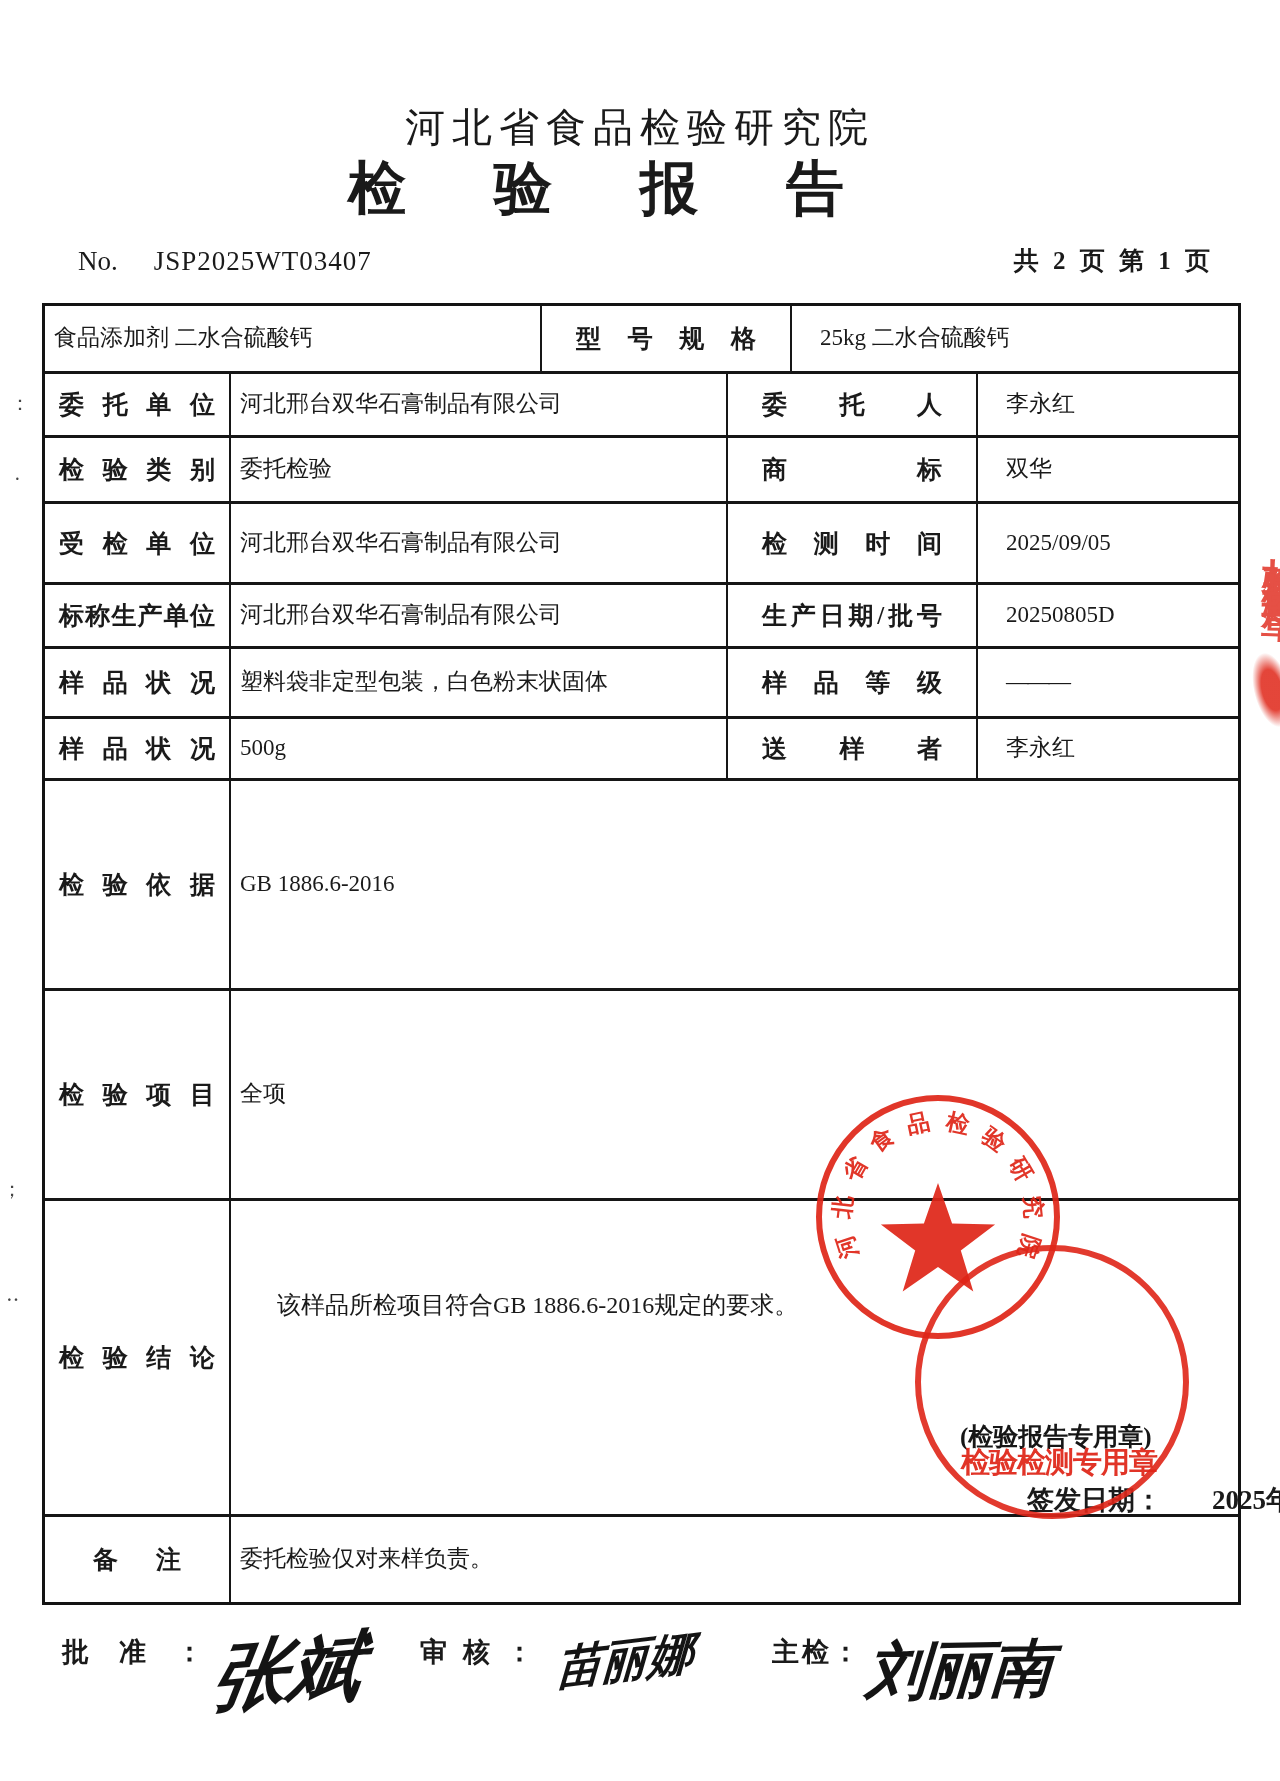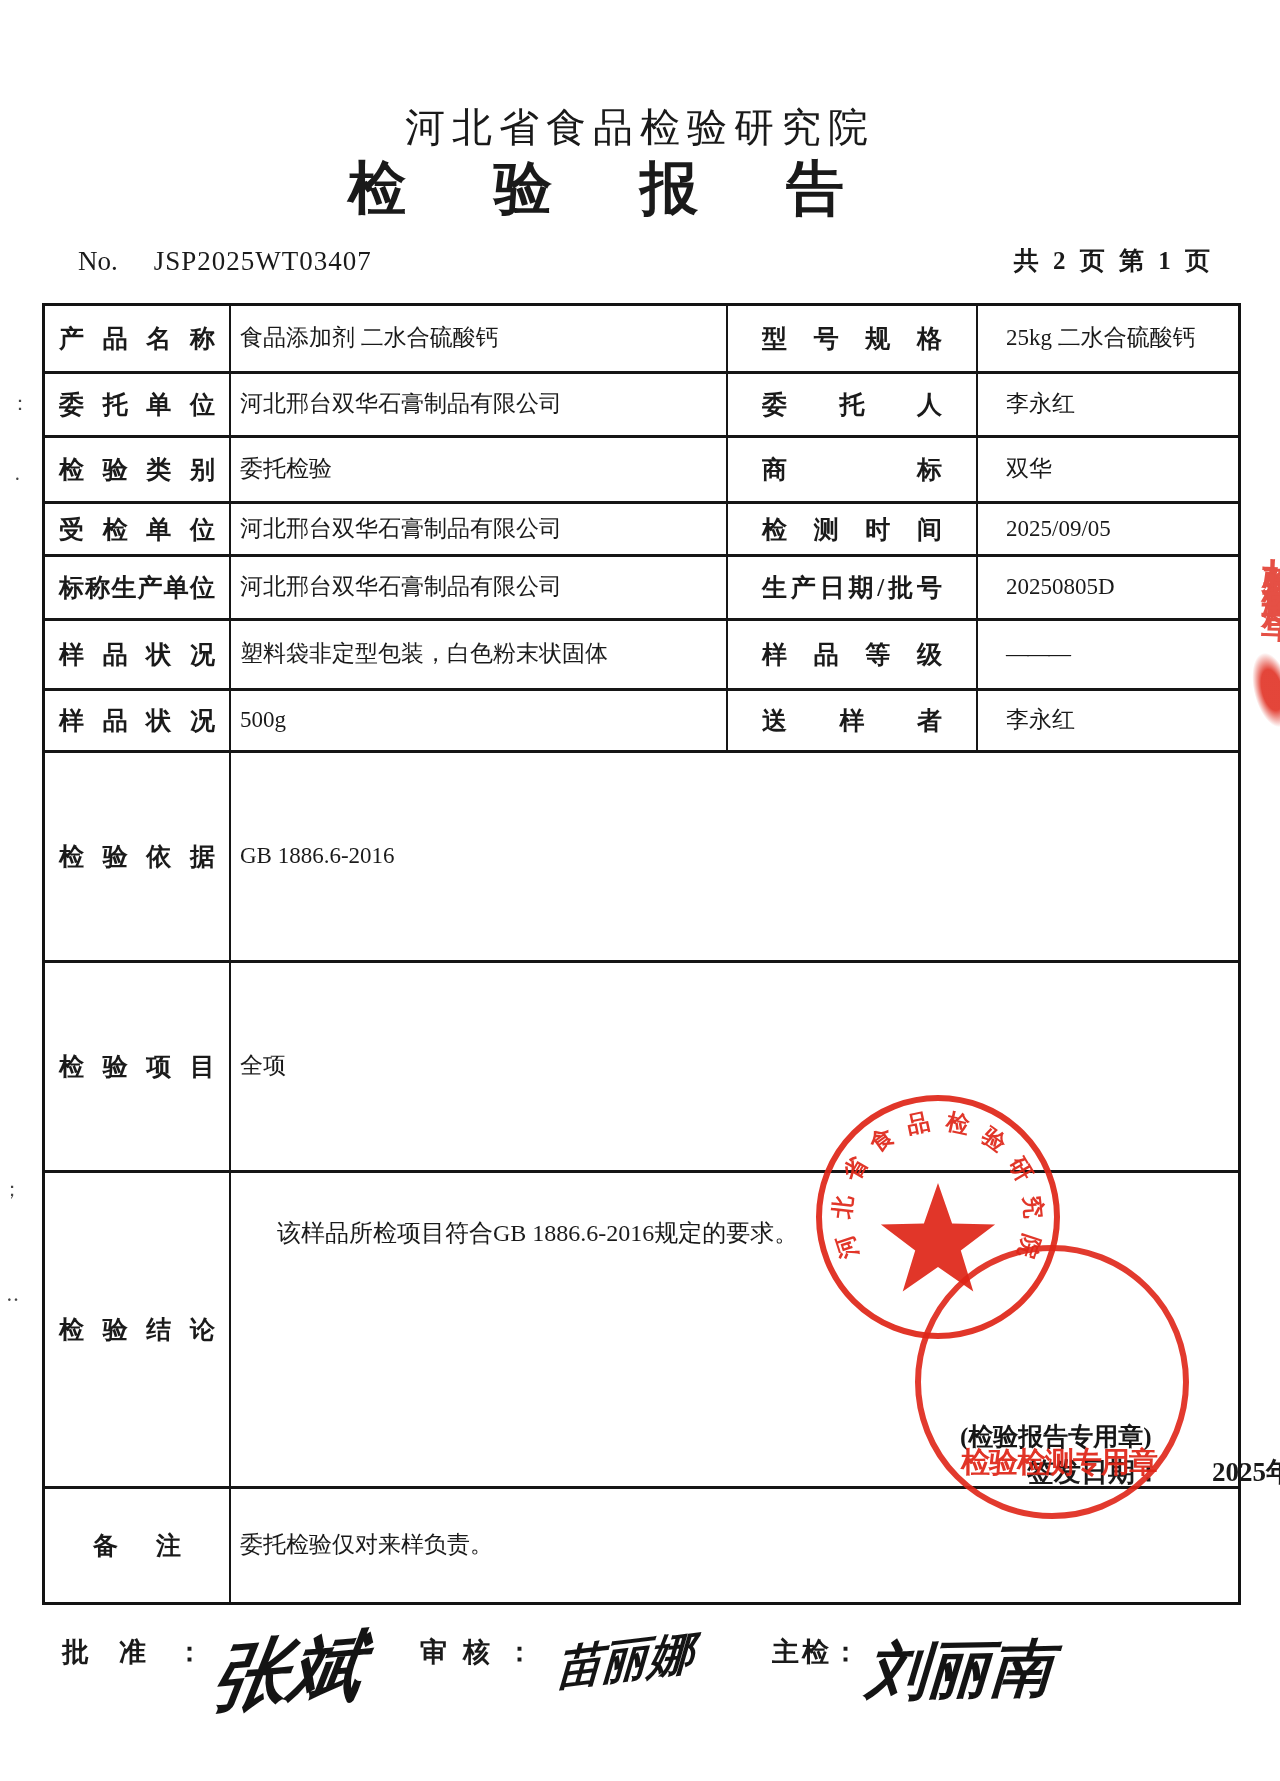--- a/index.html
+++ b/index.html
@@ -50,21 +50,21 @@
     font-weight:700;font-size:25px;
     text-align:justify;text-align-last:justify;
   }
   .c1 .lab{padding:0 14px;}
   .c3 .lab{padding:0 34px;}
   .lab.pad-wide{padding:0 48px;}
   .val{font-size:23px;padding-left:9px;line-height:1.25;}
   .val.dash{letter-spacing:-2px;}
   
   .concl-cell{position:relative;justify-content:flex-start;}
-  .concl-text{padding:44px 60px 0 46px;font-size:24px;}
+  .concl-text{padding:88px 60px 0 46px;font-size:24px;}
   .issue-line{
     position:absolute;left:796px;top:281px;
     font-size:27px;font-weight:700;white-space:nowrap;
   }
   .issue-line .issue-date{margin-left:50px;}
   
   .seal-svg{position:absolute;pointer-events:none;}
   .seal-a{left:793px;top:1072px;}
   .seal-b{left:902px;top:1232px;}
   .seal-note{
@@ -123,23 +123,20 @@
   <div class="no-line">
     <span>
       <span>No.</span><span class="report-no">JSP2025WT03407</span>
     </span>
     <span class="pages">共 2 页 第 1 页</span>
   </div>
 
   <div class="doc-table">
 
     <div class="trow" style="height:68px">
-      <div class="cell c1">
-          <span class="lab">产品名称</span>
-        </div>
       <div class="cell c2">
           <span class="val">食品添加剂 二水合硫酸钙</span>
         </div>
       <div class="cell c3">
           <span class="lab">型号规格</span>
         </div>
       <div class="cell c4">
           <span class="val">25kg 二水合硫酸钙</span>
         </div>
     </div>
@@ -167,21 +164,21 @@
           <span class="val">委托检验</span>
         </div>
       <div class="cell c3">
           <span class="lab">商标</span>
         </div>
       <div class="cell c4">
           <span class="val">双华</span>
         </div>
     </div>
 
-    <div class="trow" style="height:53px">
+    <div class="trow" style="height:81px">
       <div class="cell c1">
           <span class="lab">受检单位</span>
         </div>
       <div class="cell c2">
           <span class="val">河北邢台双华石膏制品有限公司</span>
         </div>
       <div class="cell c3">
           <span class="lab">检测时间</span>
         </div>
       <div class="cell c4">

